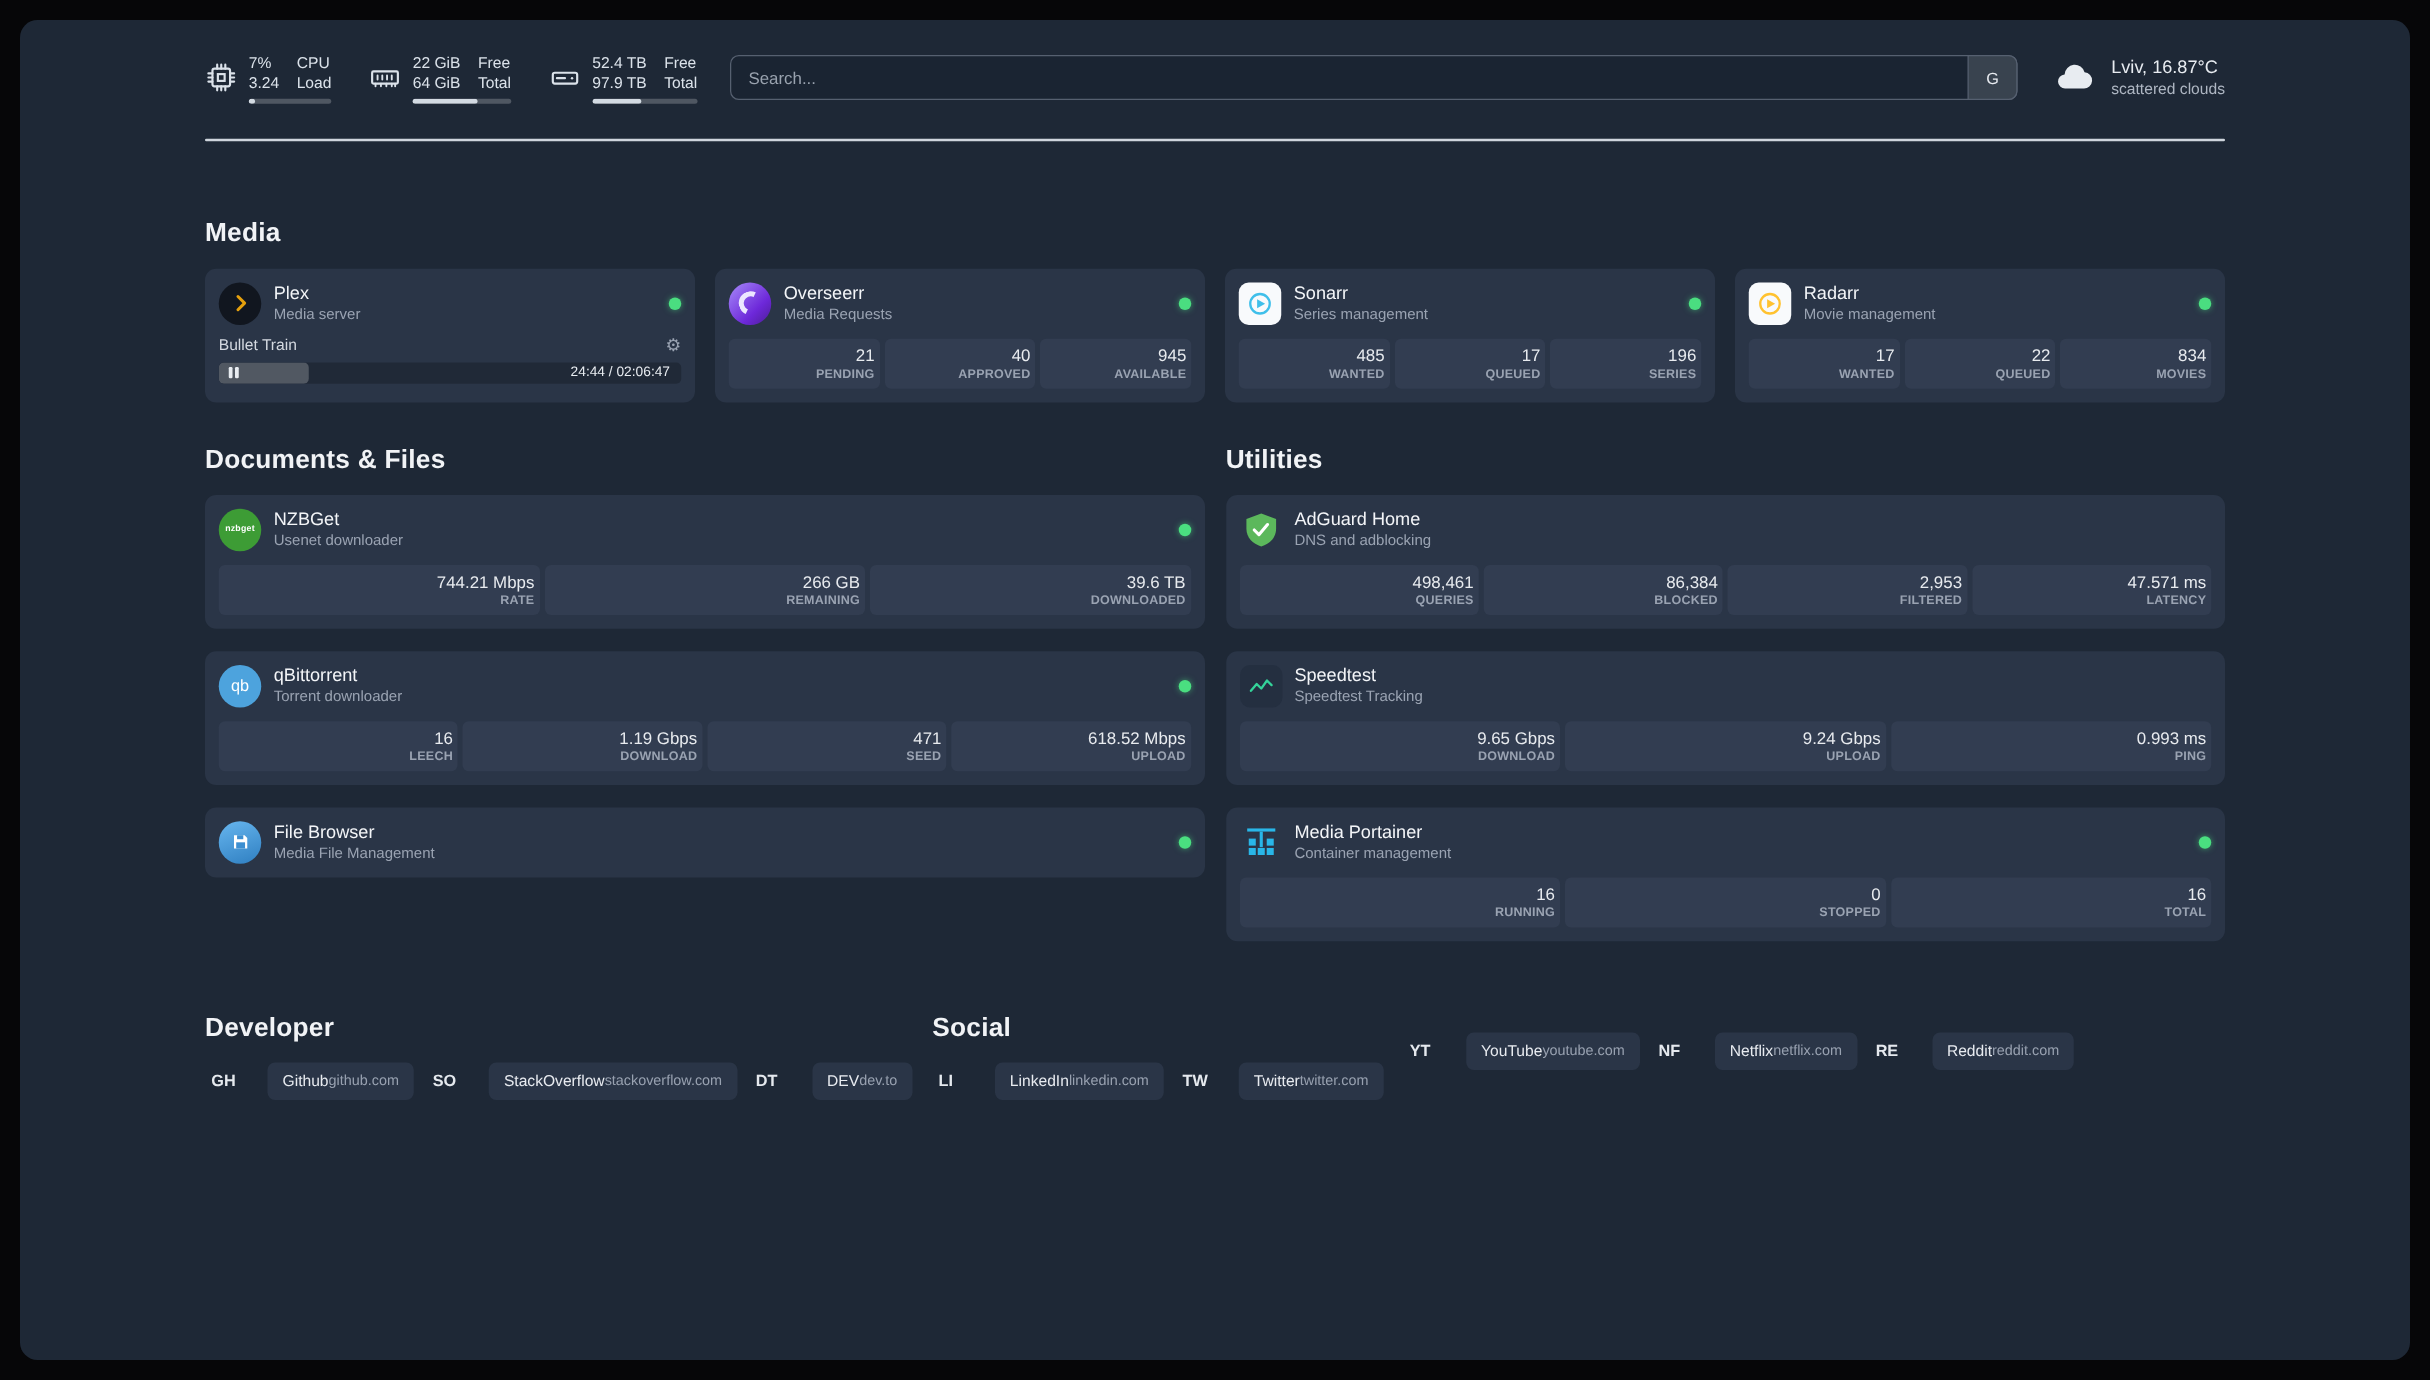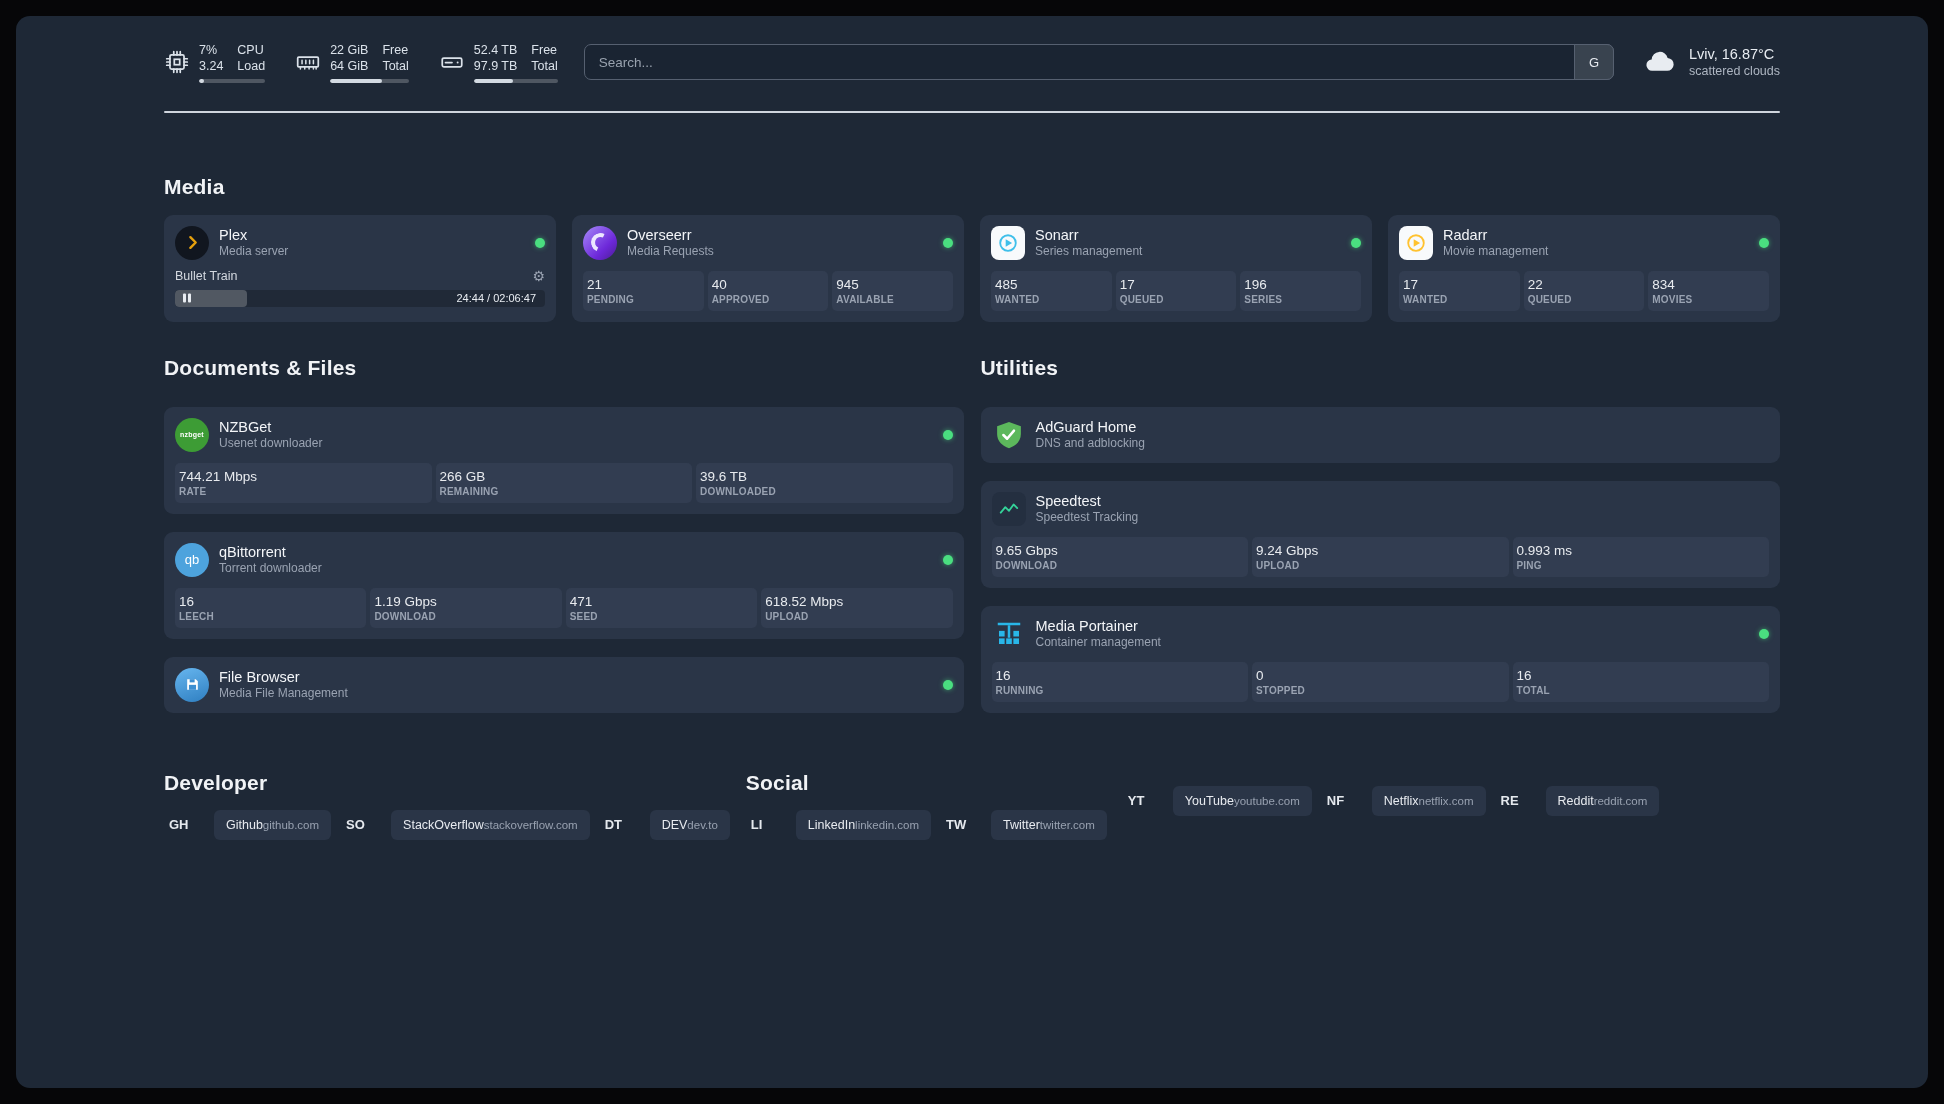--- a/index.html
+++ b/index.html
@@ -30,36 +30,36 @@
   .section-title{font-size:21px;font-weight:600;color:#f1f3f6;letter-spacing:.2px}
   .media-section{margin-top:62px}
   .media-grid{display:grid;grid-template-columns:repeat(4,1fr);gap:16px;margin-top:16px}
   .card{background:#2a3547;border-radius:9px;padding:11px;cursor:pointer}
   .card-head{display:flex;align-items:center;gap:10px}
   .svc-icon{width:34px;height:34px;flex:none;border-radius:50%;display:flex;align-items:center;justify-content:center;overflow:hidden}
   .svc-name{font-size:14.5px;color:#f3f5f8;font-weight:500;line-height:1.25}
   .svc-desc{font-size:12px;color:#9aa3b2;line-height:1.3}
   .status-dot{margin-left:auto;width:10px;height:10px;border-radius:50%;background:#4ade80;box-shadow:0 0 5px rgba(74,222,128,.6);flex:none}
   .stats{display:flex;gap:4px;margin-top:11px}
-  .stat{flex:1;background:#323d51;border-radius:5px;padding:6px 4px;text-align:left}
+  .stat{flex:1;background:#323d51;border-radius:5px;padding:6px 4px;text-align:right}
   .stat-v{font-size:13.5px;color:#e8ebef;white-space:nowrap}
   .stat-l{font-size:10px;font-weight:700;color:#9aa3b2;margin-top:2px;letter-spacing:.2px}
 
   
   .np-row{display:flex;align-items:center;justify-content:space-between;margin-top:9px;font-size:12.5px;color:#d4d9e0}
   .gear{color:#9aa3b2;font-size:14px;line-height:1;cursor:pointer}
   .np-bar{position:relative;margin-top:7px;height:17px;background:rgba(0,0,0,0.22);border-radius:4px;overflow:hidden}
   .np-fill{position:absolute;left:0;top:0;bottom:0;background:rgba(255,255,255,0.22);border-radius:4px;width:0}
   .np-pause{position:absolute;left:8px;top:50%;transform:translateY(-50%);display:flex;gap:2.5px;cursor:pointer}
   .np-pause span{width:2.5px;height:9px;background:#e9edf2;border-radius:1px}
   .np-time{position:absolute;right:9px;top:0;line-height:17px;font-size:11px;color:#e9edf2}
 
   
   .cols{display:grid;grid-template-columns:1fr 1fr;gap:17px;margin-top:34px}
-  .col .section-title{margin-bottom:27px}
+  .col .section-title{margin-bottom:16px}
   .col .card{margin-bottom:18px}
   .col .card:last-child{margin-bottom:0}
 
   
   .icon-plex{background:#11161f}
   .icon-overseerr{background:linear-gradient(135deg,#a78bfa 0%,#6d28d9 65%,#4c1d95 100%)}
   .ovsr-swirl{width:19px;height:19px;border-radius:50%;border:4.5px solid transparent;border-left-color:#ece7ff;border-top-color:#ece7ff;transform:rotate(-20deg)}
   .icon-sonarr,.icon-radarr{background:#f8fafc;border-radius:8px}
   .icon-nzbget{background:#3d9c35;color:#fff;font-size:7px;font-weight:700;letter-spacing:.2px}
   .icon-qbittorrent{background:#4da3dd;color:#fff;font-size:13px;font-weight:400}
@@ -366,20 +366,38 @@
               <svg viewBox="0 0 24 24" width="30" height="30">
                   <path d="M12 1.5l9.5 3.5v6.2c0 5.6-4 9.7-9.5 11.3C6.5 20.9 2.5 16.8 2.5 11.2V5z" fill="#5cb85c"></path>
                   <path d="M7.5 12l3 3 5.5-6.5" stroke="#fff" stroke-width="2" fill="none" stroke-linecap="round" stroke-linejoin="round"></path>
                 </svg>
             </span>
             <div>
               <div class="svc-name">AdGuard Home</div>
               <div class="svc-desc">DNS and adblocking</div>
             </div>
           </div>
+          <div class="stats">
+            <div class="stat">
+              <div class="stat-v">498,461</div>
+              <div class="stat-l">QUERIES</div>
+            </div>
+            <div class="stat">
+              <div class="stat-v">86,384</div>
+              <div class="stat-l">BLOCKED</div>
+            </div>
+            <div class="stat">
+              <div class="stat-v">2,953</div>
+              <div class="stat-l">FILTERED</div>
+            </div>
+            <div class="stat">
+              <div class="stat-v">47.571 ms</div>
+              <div class="stat-l">LATENCY</div>
+            </div>
+          </div>
         </div>
 
         <div class="card">
           <div class="card-head">
             <span class="svc-icon icon-speedtest">
               <svg viewBox="0 0 24 24" width="22" height="22" fill="none" stroke="#34d399" stroke-width="2" stroke-linecap="round" stroke-linejoin="round">
                   <polyline points="3,16 8,10 12,14 17,7 21,11"></polyline>
                 </svg>
             </span>
             <div>

